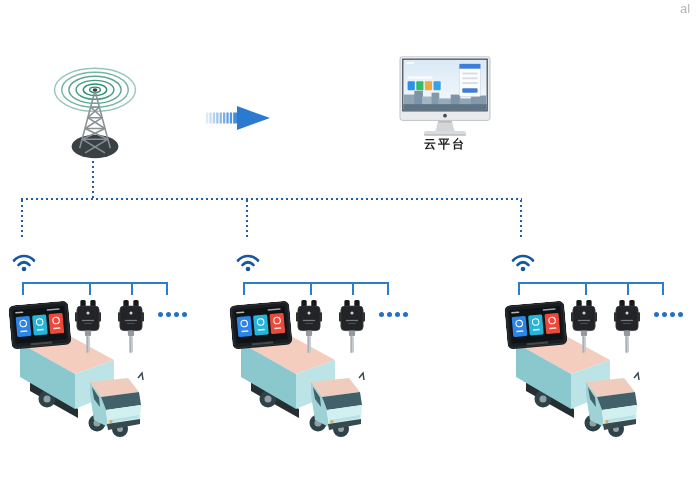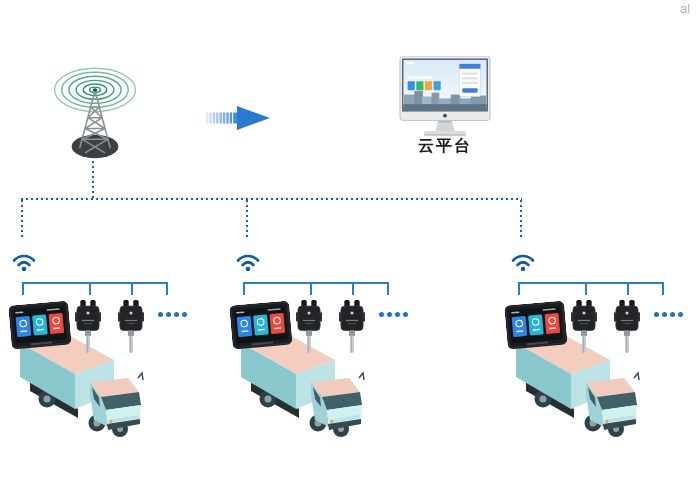--- a/index.html
+++ b/index.html
@@ -11,21 +11,21 @@
   
   .dot-h{height:2px;background:repeating-linear-gradient(90deg,#1e5fa6 0px,#1e5fa6 2px,transparent 2px,transparent 5px);}
   .dot-v{width:2px;background:repeating-linear-gradient(180deg,#1e5fa6 0px,#1e5fa6 2px,transparent 2px,transparent 5px);}
   
   .bracket-h{height:0;border-top:2px solid #2b7cc9;}
   .tick{width:2px;background:#2b7cc9;}
   
   .mdot{width:5px;height:5px;border-radius:50%;background:#2470c2;display:inline-block;position:absolute;}
   
   .cloud-label{
-    width:100px;text-align:center;font-size:16px;font-weight:600;
+    width:100px;text-align:center;font-size:12px;font-weight:600;
     color:#1c1c1c;letter-spacing:2px;
   }
   .watermark{font-size:13px;color:#b6b6b6;text-align:center;}
   .group{width:182px;height:200px;}
   .tablet-wrap{transform:rotate(-5deg);}.z2{z-index:2}.z3{z-index:3}
 </style>
 </head>
 <body>
 
 <svg width="0" height="0" style="position:absolute" aria-hidden="true">

